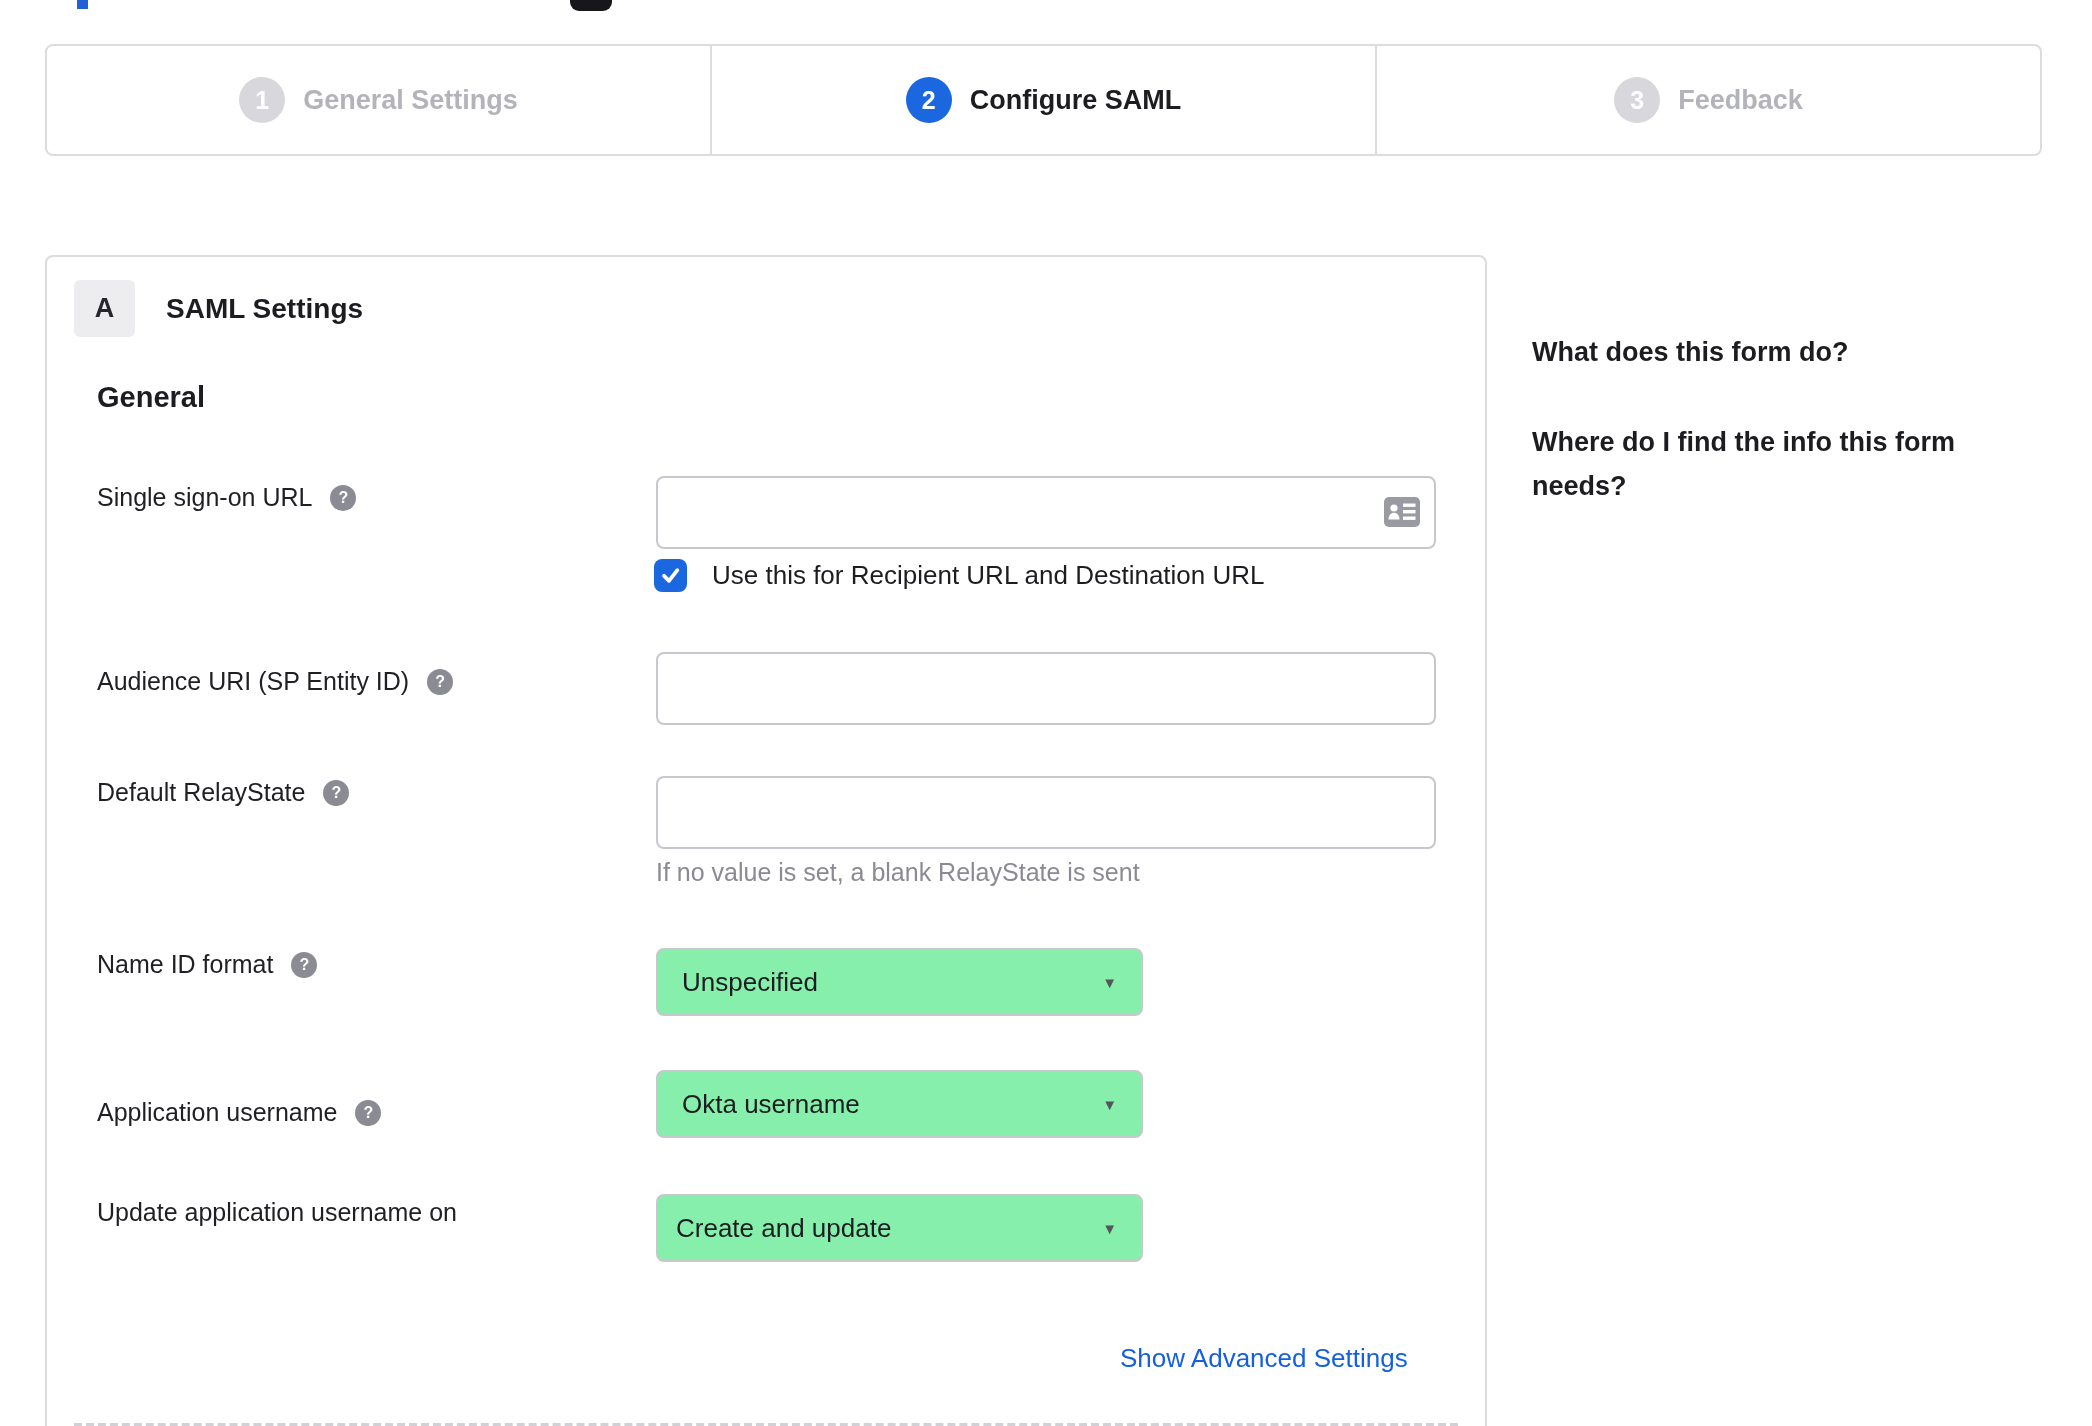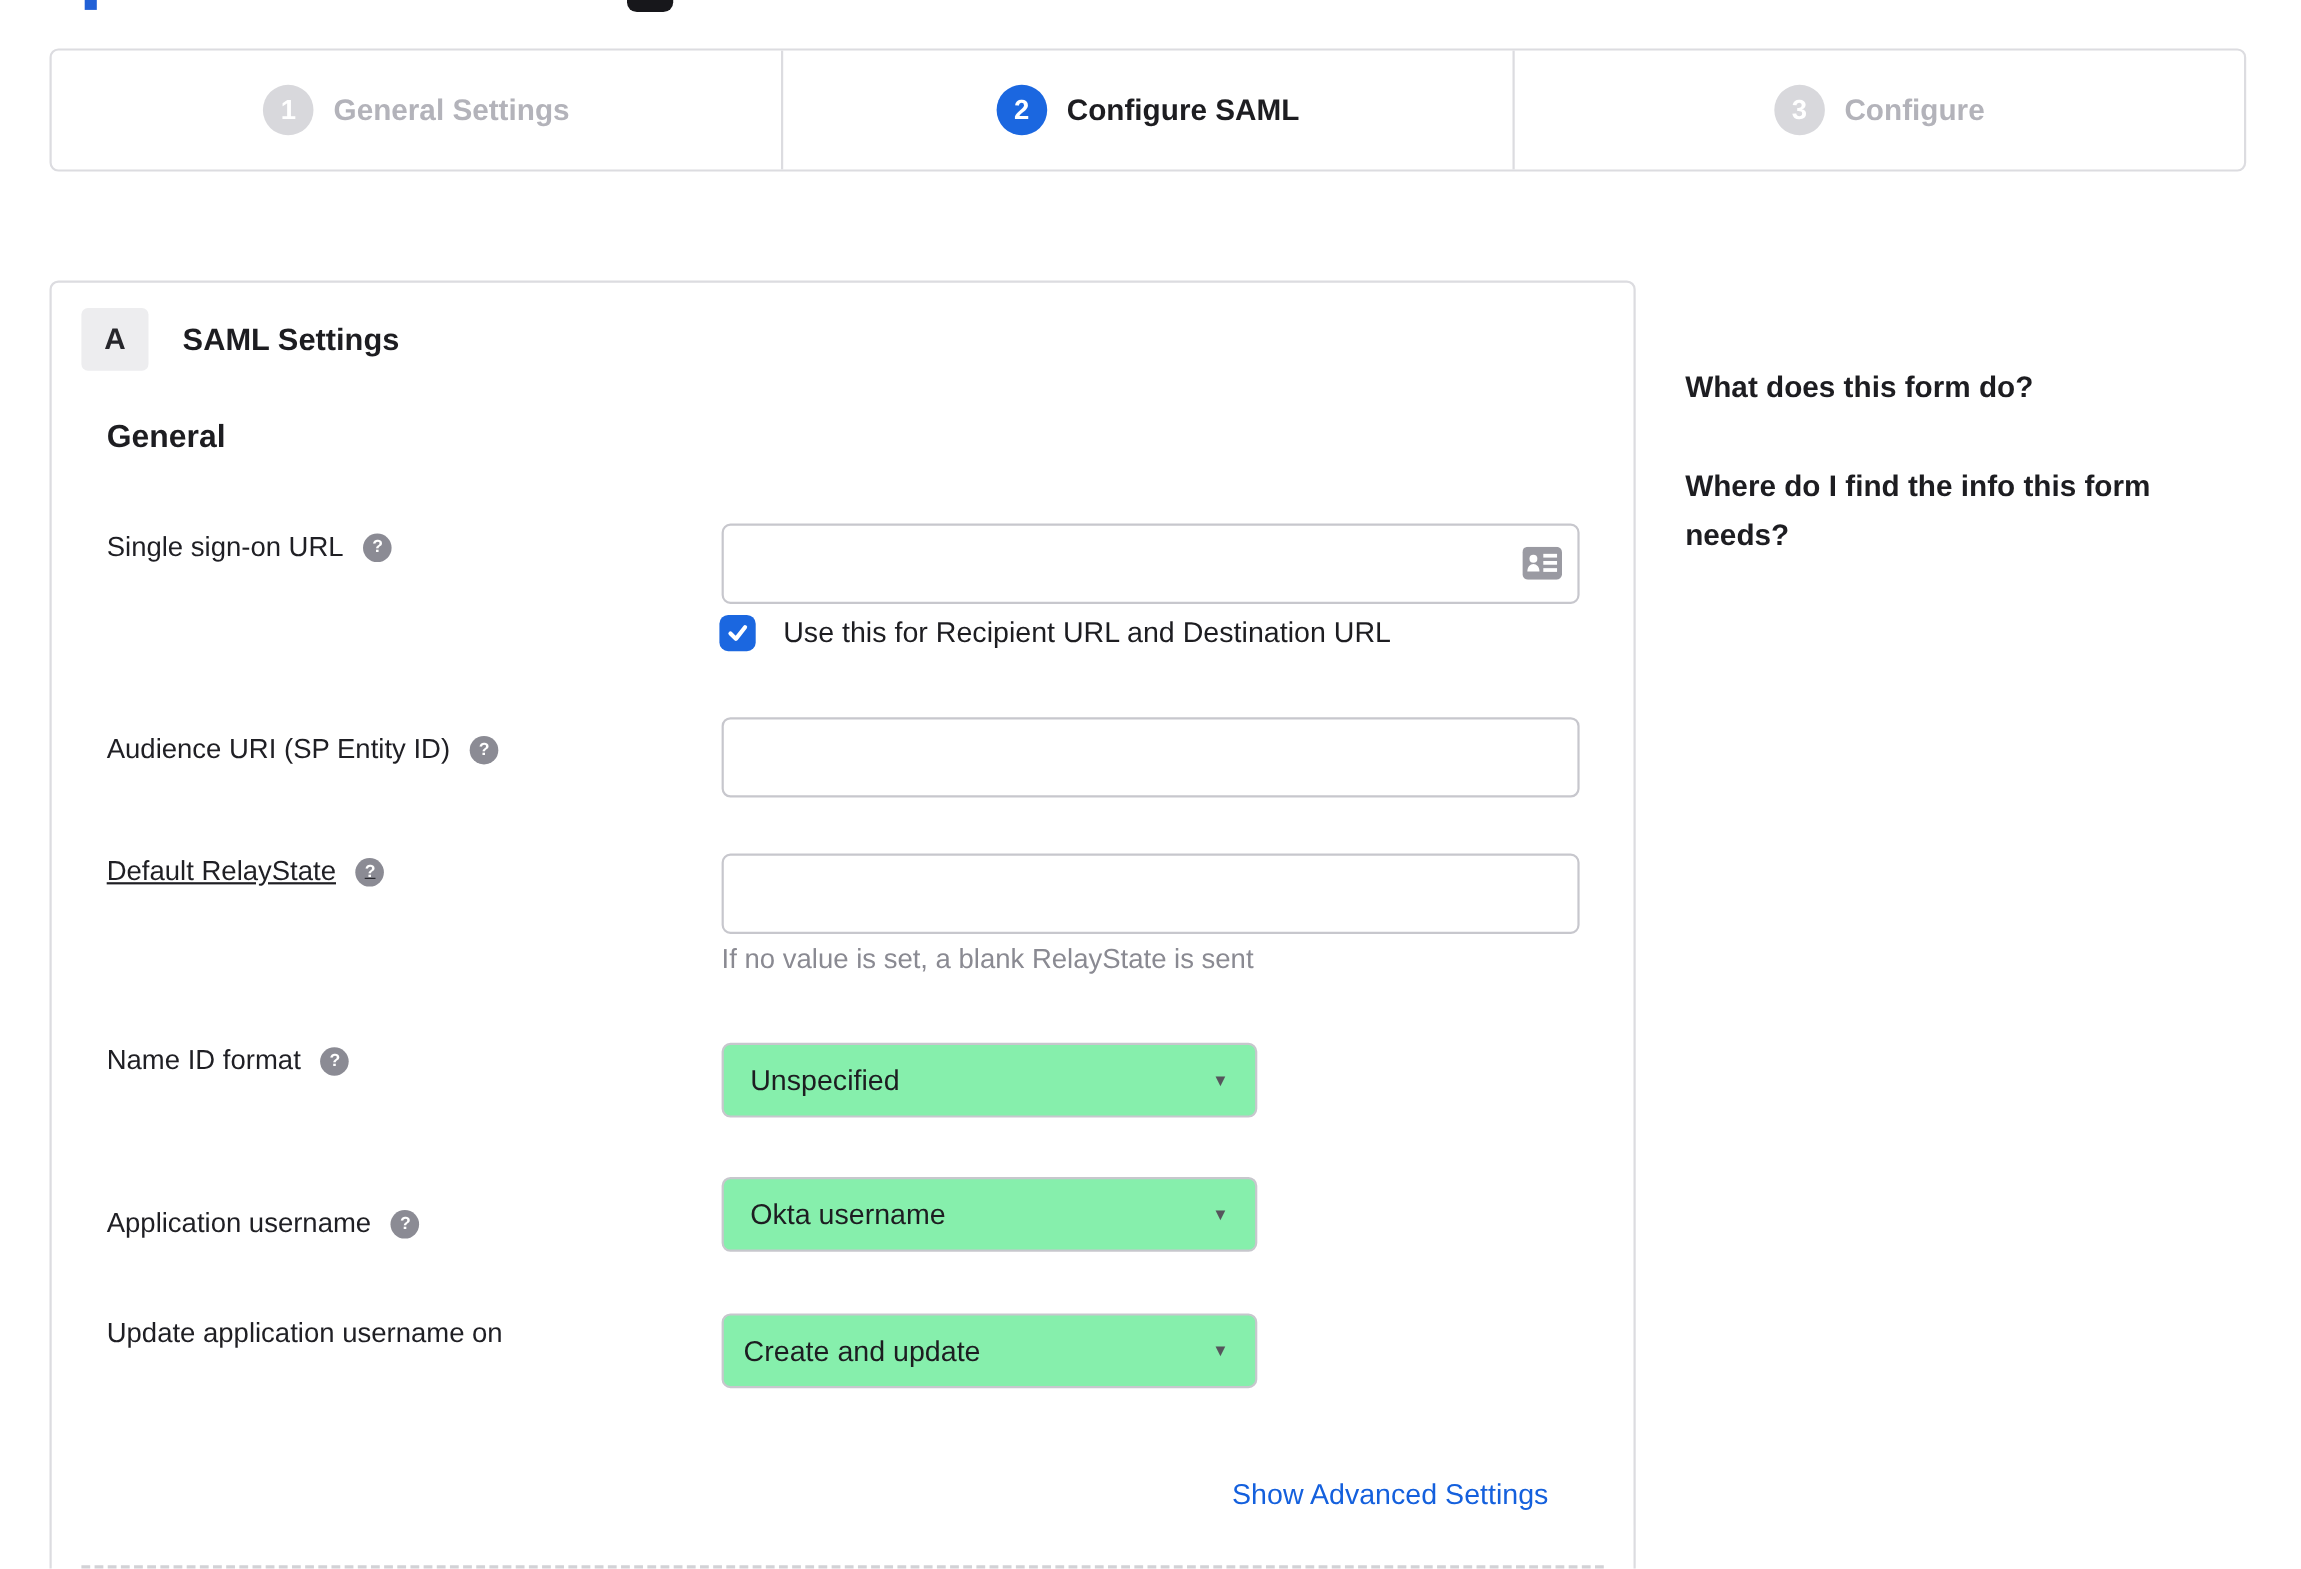--- a/index.html
+++ b/index.html
@@ -98,21 +98,21 @@
     <div class="step">
       <div class="step-circle">1</div>
       <div class="step-label">General Settings</div>
     </div>
     <div class="step active">
       <div class="step-circle">2</div>
       <div class="step-label">Configure SAML</div>
     </div>
     <div class="step">
       <div class="step-circle">3</div>
-      <div class="step-label">Configure</div>
+      <div class="step-label">Feedback</div>
     </div>
   </div>
 
   <div class="panel">
     <div class="badge">A</div>
     <div class="panel-title">SAML Settings</div>
     <div class="group-title">General</div>
 
     <div class="field-label" style="top:226px;">
       <span>Single sign-on URL</span>
@@ -136,21 +136,21 @@
       </svg>
     </div>
     <div class="checkbox-label">Use this for Recipient URL and Destination URL</div>
 
     <div class="field-label" style="top:389px;margin-top:21px;">
       <span>Audience URI (SP Entity ID)</span>
       <span class="help-icon">?</span>
     </div>
     <input class="text-input" style="top: 395px;" type="text" value="">
 
-    <div class="field-label" style="top:521px;text-decoration:underline;">
+    <div class="field-label" style="top:521px;">
       <span>Default RelayState</span>
       <span class="help-icon">?</span>
     </div>
     <input class="text-input" style="top: 519px;" type="text" value="">
     <div class="hint">If no value is set, a blank RelayState is sent</div>
 
     <div class="field-label" style="top:693px;">
       <span>Name ID format</span>
       <span class="help-icon">?</span>
     </div>

